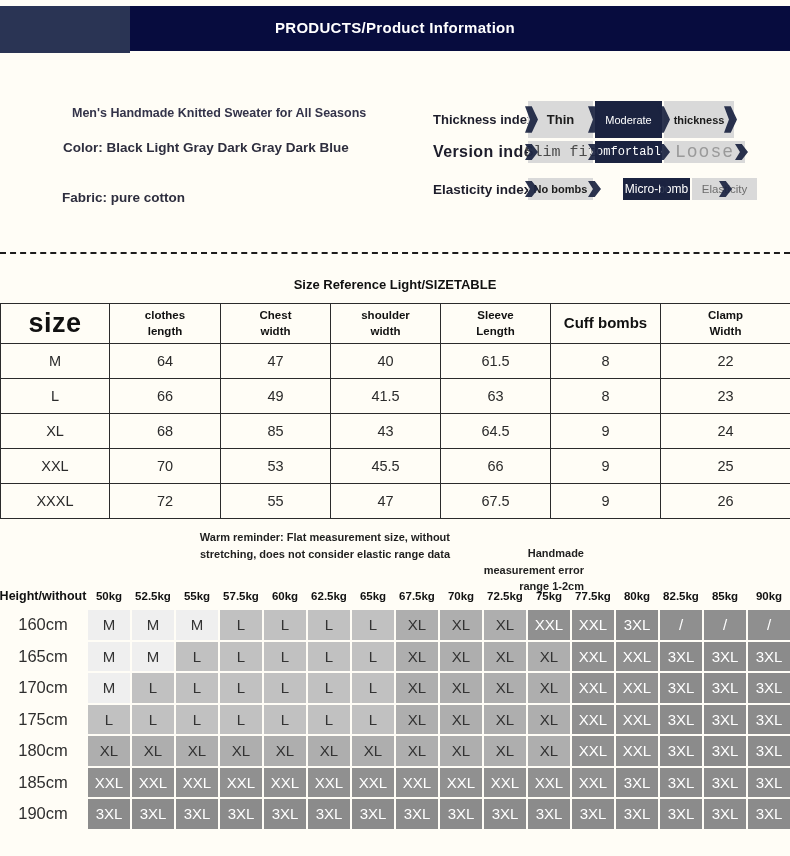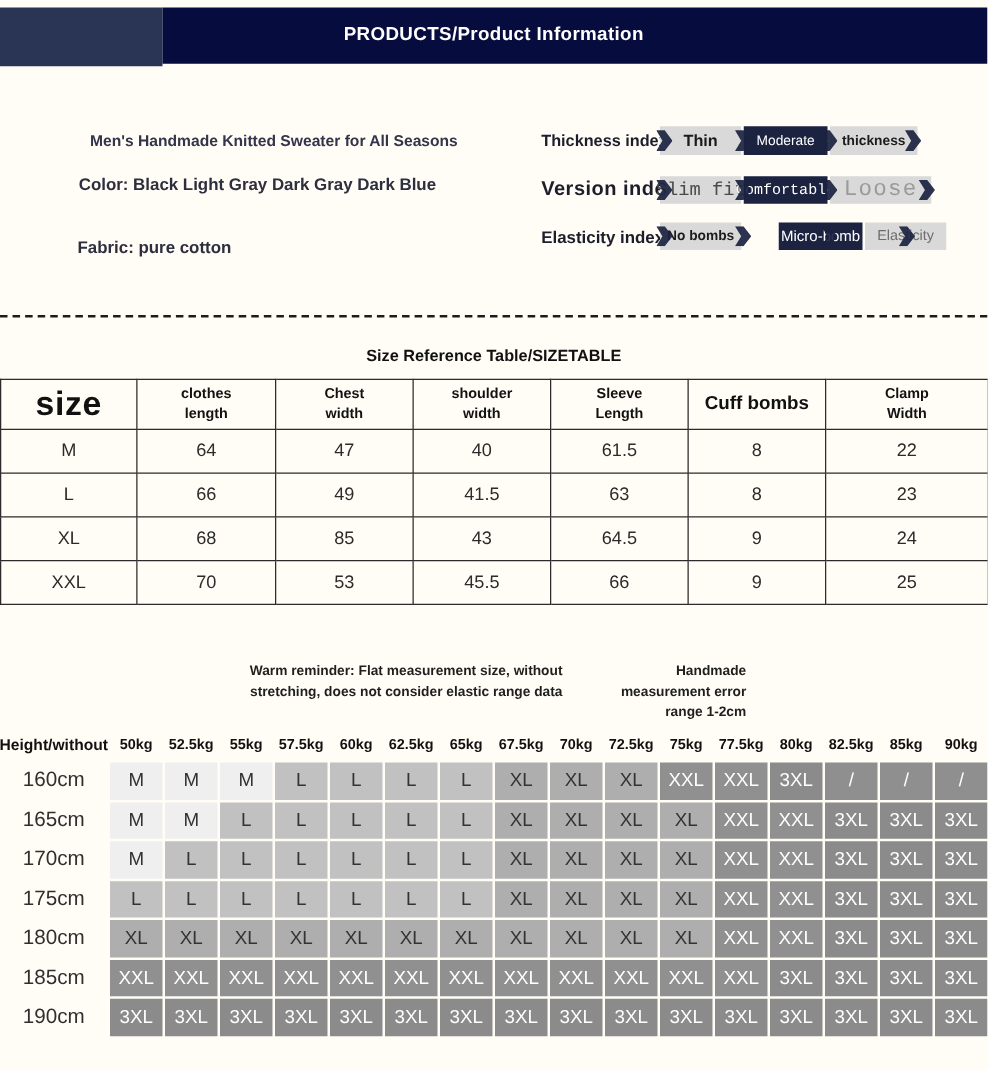--- a/index.html
+++ b/index.html
@@ -28,21 +28,21 @@
   .prod-fabric { position:absolute; top:190px; left:62px; font-size:13.5px; font-weight:700; color:#2e2e3e; }
 
   
   .idx { position:absolute; left:433px; display:flex; align-items:center; }
   .idx .lbl { width:95px; text-align:right; padding-right:7px; white-space:nowrap; }
   .idx .segs { position:relative; display:flex; }
   .idx .opt {
     display:flex; align-items:center; justify-content:center;
     margin-right:2px; white-space:nowrap;
   }
-  .idx-0 { top:101px; } .idx-0 .opt { height:23px; }
+  .idx-0 { top:101px; } .idx-0 .opt { height:37px; }
   .idx-1 { top:141px; } .idx-1 .opt { height:22px;font-family:Liberation Mono, monospace; }
   .idx-2 { top:178px; } .idx-2 .opt { height:22px; }
 
   .idx-0 .lbl { font-size:13px;   font-weight:700; color:#1d1d2b; }
   .idx-1 .lbl { font-size:16px;   font-weight:700; color:#1d1d2b; letter-spacing:.4px; }
   .idx-2 .lbl { font-size:13.5px; font-weight:700; color:#1d1d2b; }
 
   .idx-0 .opt0 { font-size:13px;  font-weight:700; color:#1b1b1b; }
   .idx-0 .sel  { font-size:11px; }
   .idx-0 .opt2 { font-size:11px;  font-weight:700; color:#1b1b1b; }
@@ -70,21 +70,21 @@
     border:1px solid #2b2b2b; text-align:center; vertical-align:middle;
   }
   .size-table th { height:40px; font-size:11.5px; font-weight:700; line-height:1.35; white-space:pre-line; color:#111; }
   .size-table th.h-size { font-size:27px; letter-spacing:.5px; }
   .size-table th.h-cuff { font-size:15px; }
   .size-table td { height:35px; font-size:14.5px; font-weight:400; color:#2b2b2b; }
 
   
   .reminder { position:absolute; top:529px; text-align:right; font-size:11px; font-weight:700; line-height:1.5; color:#1f1f1f; }
   .reminder-left  { left:150px; width:300px; }
-  .reminder-right { left:467px; width:130px; }
+  .reminder-right { left:454px; width:130px;margin-top:16px; }
 
   
   .fit-matrix {
     position:absolute; top:584px; left:0; width:790px;
     display:grid; grid-template-columns:86px repeat(16, 1fr);
     grid-template-rows:24px repeat(7, 29.5px);
     column-gap:2px; row-gap:2px;
   }
   .m-corner { display:flex; align-items:center; justify-content:center; font-size:12.5px; font-weight:700; color:#111; }
   .m-w      { display:flex; align-items:center; justify-content:center; font-size:11.5px; font-weight:700; color:#111; }
@@ -137,21 +137,21 @@
         <span class="opt opt2" style="width: 65px; background: rgb(217, 217, 217);">Elasticity</span>
         <span class="chev" style="left: -3px; background: rgb(27, 35, 64);"></span>
         <span class="chev" style="left: 60px; background: rgb(27, 35, 64);"></span>
         <span class="chev" style="left: 129px; background: rgb(27, 35, 64);"></span>
         <span class="chev" style="left: 191px; background: rgb(27, 35, 64);"></span>
       </span>
     </div>
   </div>
 
 <div class="dashed-divider"></div>
-<div class="size-title">Size Reference Table/SIZETABLE</div>
+<div class="size-title">Size Reference Light/SIZETABLE</div>
 <table class="size-table">
   <colgroup>
     <col style="width:109px">
       <col style="width:111px">
       <col style="width:110px">
     <col style="width:110px">
       <col style="width:110px">
       <col style="width:110px">
       <col style="width:130px">
   </colgroup>
@@ -200,20 +200,29 @@
         <td>24</td>
       </tr>
       <tr>
         <td>XXL</td>
         <td>70</td>
         <td>53</td>
         <td>45.5</td>
         <td>66</td>
         <td>9</td>
         <td>25</td>
+      </tr>
+      <tr>
+        <td>XXXL</td>
+        <td>72</td>
+        <td>55</td>
+        <td>47</td>
+        <td>67.5</td>
+        <td>9</td>
+        <td>26</td>
       </tr>
     </tbody>
 </table>
 
 <div class="reminder reminder-left">Warm reminder: Flat measurement size, without stretching, does not consider elastic range data</div>
 <div class="reminder reminder-right">Handmade measurement error range 1-2cm</div>
 
 <div class="fit-matrix" id="fit-matrix">
     <div class="m-corner">Height/without</div>
     <div class="m-w">50kg</div>

